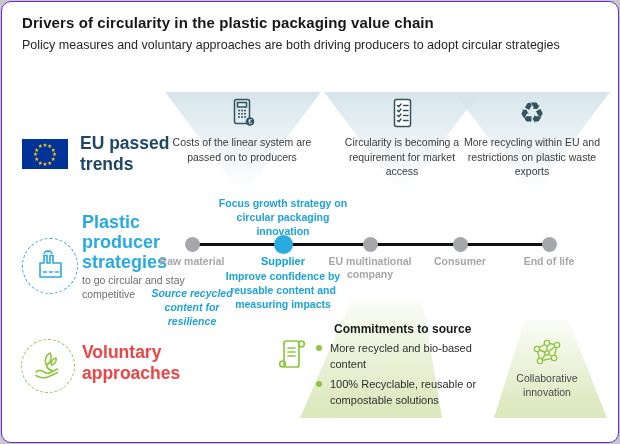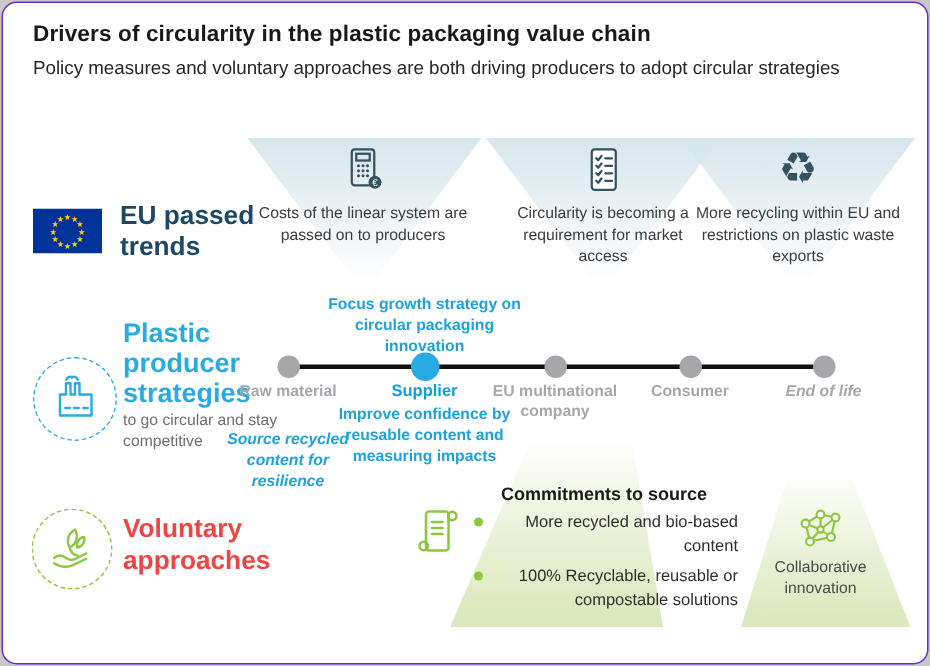--- a/index.html
+++ b/index.html
@@ -60,40 +60,40 @@
   
   .tl-line{left:190px; top:241px; width:357px; height:3px; background:#101010;}
   .dot{border-radius:50%; background:#a5a7aa; width:15px; height:15px; top:235px;}
   .dot.d1{left:182.5px;} .dot.d3{left:360.5px;} .dot.d4{left:450.5px;} .dot.d5{left:539.5px;}
   .dot.active{background:#29abe2; width:19px; height:19px; top:233px; left:271.5px;}
   .stage{top:253px; text-align:center; font-size:10.5px; font-weight:bold; color:#a5a7aa; line-height:1.25;}
   .st1{left:140px; width:100px;}
   .st2{left:231px; width:100px; color:#0f9fdb; font-size:11px;}
   .st3{left:318px; width:100px;}
   .st4{left:408px; width:100px;}
-  .st5{left:497px; width:100px;font-style:italic;}
+  .st5{left:497px; width:100px;}
   .note{color:#1da2dd; font-weight:bold; font-size:10.5px; text-align:center; line-height:1.35;}
   .n-focus{left:213px; width:136px; top:194px;}
   .n-design{left:312px; width:112px; top:194px;}
   .n-source{left:140px; width:100px; top:284px;font-style:italic;}
   .n-improve{left:216px; width:130px; top:267px;}
 
   
   .beam{background:linear-gradient(180deg, rgba(223,234,188,0.10) 0%, #dce8bd 92%);}
   .beam-mid{left:298px; top:296px; width:142px; height:120px;
     clip-path:polygon(36.6% 0, 85.9% 0, 100% 100%, 0 100%);}
   .beam-right{left:492px; top:318px; width:113px; height:98px;
     clip-path:polygon(27% 0, 66% 0, 100% 100%, 0 100%);}
 
   .scroll-icon{left:276px; top:334px;}
   .commit-heading{left:332px; top:320px; font-size:12px; font-weight:bold; color:#1a1a1a;}
   .bullets{left:314px; top:339px; width:180px;}
   .bullet-row{display:flex; gap:8px; margin-bottom:5px;}
   .bullet-dot{width:6px; height:6px; border-radius:50%; background:#8dc63f; margin-top:4px; flex:0 0 auto;}
-  .bullet-text{font-size:11px; color:#2e2e2e; line-height:1.42; width:162px;text-align:right;}
+  .bullet-text{font-size:11px; color:#2e2e2e; line-height:1.42; width:162px;}
 
   .collab-icon{left:528px; top:335px;}
   .collab-text{left:495px; top:369px; width:100px; text-align:center; font-size:10.5px; color:#4a4a4a; line-height:1.35;}
 </style>
 </head>
 <body>
 
 <div class="card">
 
   <div class="abs title">Drivers of circularity in the plastic packaging value chain</div>

